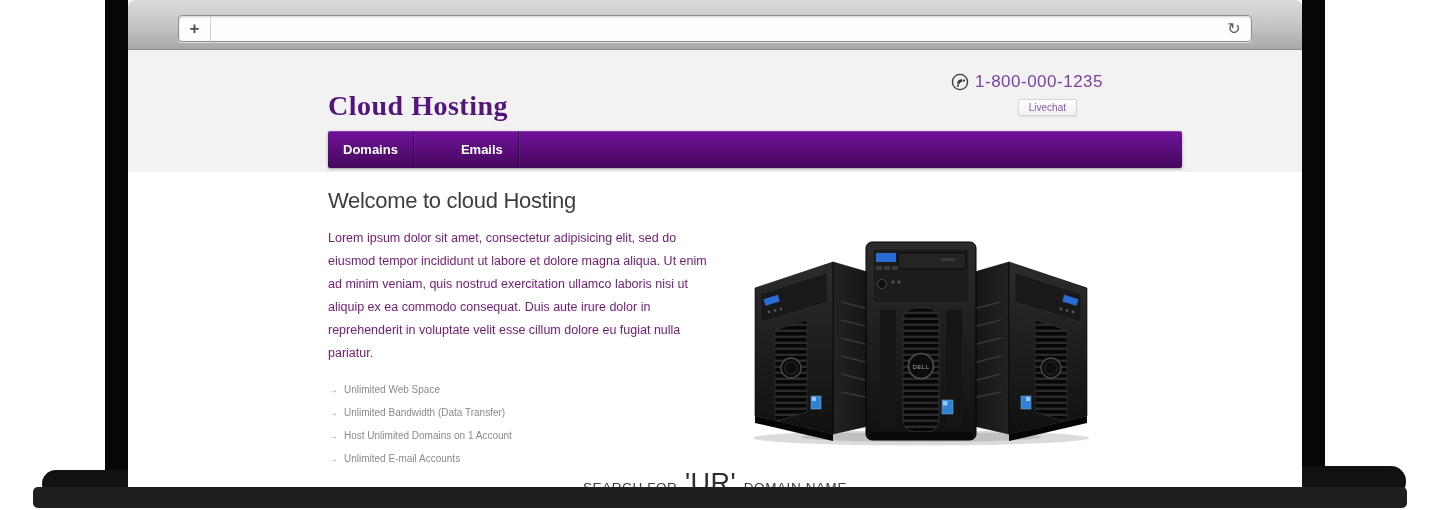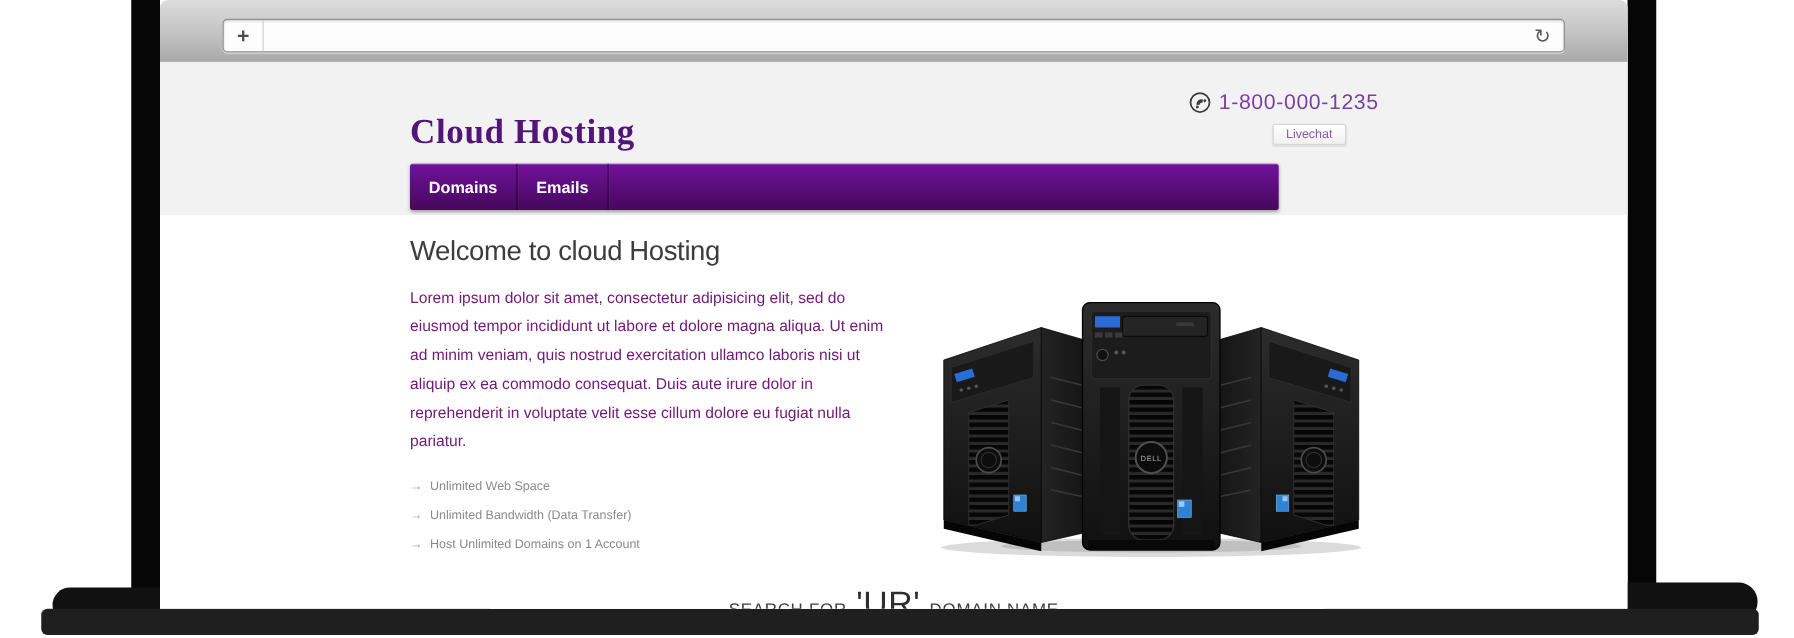--- a/index.html
+++ b/index.html
@@ -43,24 +43,24 @@
           font-family:"Liberation Serif", serif; font-size:28px; font-weight:600;
           color:var(--accent-purple,#511677); letter-spacing:.5px; cursor:pointer;margin-top:16px; }
 
   .phone-row { position:absolute; right:199px; top:22px; display:flex; align-items:center; gap:6px; }
   .phone-number { font-size:17px; color:var(--phone-purple,#7b3fa0); letter-spacing:.5px; }
   .livechat { position:absolute; right:225px; top:49px; font-size:10px;
               color:#8a5aa8; background:linear-gradient(#ffffff,#f1f1f1);
               border:1px solid #d6d6d6; border-radius:2px; padding:2px 10px;
               box-shadow:0 1px 1px rgba(0,0,0,.08); cursor:pointer; }
 
-  .navbar { position:absolute; left:200px; top:81px; width:695px; height:37px;
+  .navbar { position:absolute; left:200px; top:81px; width:854px; height:37px;
             background:linear-gradient(var(--nav-top,#70129a), var(--nav-bottom,#45085c));
             border-radius:2px; box-shadow:inset 0 1px 0 rgba(255,255,255,.18), 0 1px 3px rgba(0,0,0,.35);
-            display:flex; }
+            display:flex;gap:32px; }
   .nav-item { padding:0 15px; line-height:37px; color:#ffffff; font-size:13px; font-weight:bold;
               border-right:1px solid rgba(10,0,20,.5); box-shadow:1px 0 0 rgba(255,255,255,.05);
               cursor:pointer; }
 
   .hero { position:absolute; left:200px; top:138px; width:396px; }
   .hero h1 { font-size:22px; font-weight:normal; color:#3d3d3d; letter-spacing:-.3px; }
   .hero p  { margin-top:13px; font-size:12.5px; line-height:23px; color:#701a75; }
   .features { list-style:none; margin-top:13px; }
   .features li { font-size:10px; line-height:23px; color:#8a8a8a; }
   .features .arrow { margin-right:6px; color:#9a9a9a; }
@@ -120,20 +120,22 @@
     <div class="hero">
       <h1>Welcome to cloud Hosting</h1>
       <p>Lorem ipsum dolor sit amet, consectetur adipisicing elit, sed do eiusmod tempor incididunt ut labore et dolore magna aliqua. Ut enim ad minim veniam, quis nostrud exercitation ullamco laboris nisi ut aliquip ex ea commodo consequat. Duis aute irure dolor in reprehenderit in voluptate velit esse cillum dolore eu fugiat nulla pariatur.</p>
       <ul class="features">
         <li>
           <span class="arrow">→</span><span>Unlimited Web Space</span></li>
         <li>
           <span class="arrow">→</span><span>Unlimited Bandwidth (Data Transfer)</span></li>
         <li>
           <span class="arrow">→</span><span>Host Unlimited Domains on 1 Account</span></li>
+        <li>
+          <span class="arrow">→</span><span>Unlimited E-mail Accounts</span></li>
       </ul>
 
     </div>
 
     <svg class="servers" viewBox="0 0 352 212">
       <defs>
         <linearGradient id="gFront" x1="0" y1="0" x2="0" y2="1">
           <stop offset="0" stop-color="#2c2c2c"></stop>
             <stop offset="1" stop-color="#101010"></stop>
         </linearGradient>

